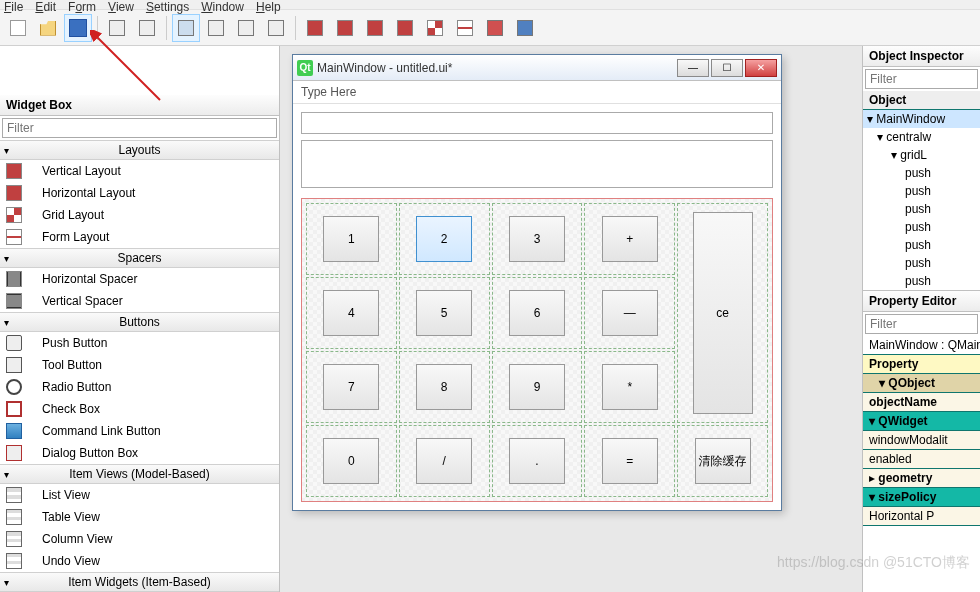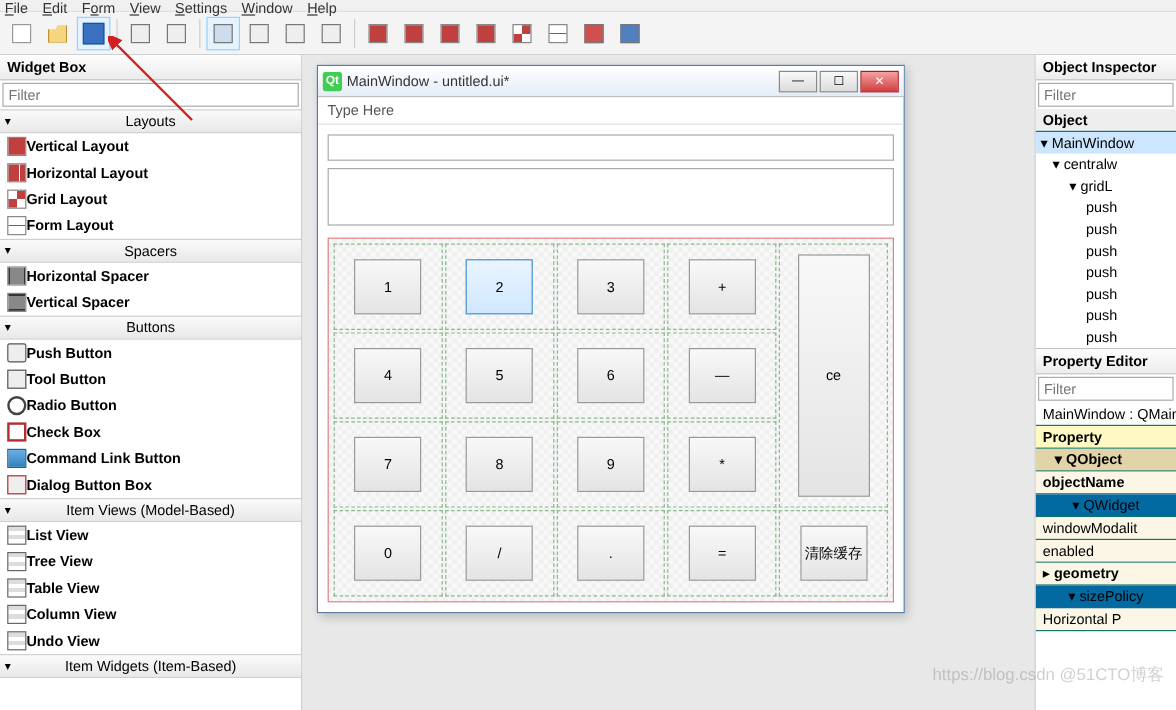--- a/index.html
+++ b/index.html
@@ -8,26 +8,26 @@
 .menubar { height: 10px; background: #f0f0f0; display: flex; padding: 0 4px; gap: 12px; color: #333; border-bottom: 1px solid #e0e0e0; }
 .menubar span u { text-decoration: underline; }
 
 .toolbar { height: 36px; background: #f4f4f4; border-bottom: 1px solid #d0d0d0; display: flex; align-items: center; padding: 0 4px; gap: 2px; }
 .tool-btn { width: 28px; height: 28px; display: flex; align-items: center; justify-content: center; border: 1px solid transparent; }
 .tool-sep { width: 1px; height: 24px; background: #ccc; margin: 0 3px; }
 
 .main-area { display: flex; height: calc(100% - 46px); }
 
 
-.widget-box { width: 252px; background: #fff; border-right: 1px solid #c0c0c0; display: flex; flex-direction: column; }
+.widget-box { width: 280px; background: #fff; border-right: 1px solid #c0c0c0; display: flex; flex-direction: column; justify-content: flex-end; }
 .panel-title { background: linear-gradient(#fdfdfd,#ececec); border-bottom: 1px solid #c0c0c0; padding: 3px 6px; font-weight: bold; }
 .filter-input { margin: 2px; border: 1px solid #aaa; padding: 2px 4px; color: #701a75; width: calc(100% - 4px); }
 .category-header { background: linear-gradient(#fafafa,#e8e8e8); border-top: 1px solid #d0d0d0; border-bottom: 1px solid #d0d0d0; padding: 2px 4px; display: flex; align-items: center; justify-content: center; position: relative; }
 .category-header .chevron { position: absolute; left: 4px; font-size: 10px; }
-.widget-item { display: flex; align-items: center; padding: 3px 6px; gap: 0; cursor: pointer; font-weight: bold; }
+.widget-item { display: flex; align-items: center; padding: 3px 6px; gap: 20px; cursor: pointer; }
 .w-icon { width: 16px; height: 16px; display: inline-block; }
 
 
 .canvas { flex: 1; background: #e8e8e8; position: relative; }
 .designer-window { position: absolute; left: 12px; top: 8px; width: 490px; background: #fff; border: 1px solid #5a7ca0; box-shadow: 3px 3px 8px rgba(0,0,0,0.2); }
 .win-titlebar { background: linear-gradient(#fff,#e4ecf7); height: 26px; display: flex; align-items: center; padding: 0 4px; border-bottom: 1px solid #c0c0c0; }
 .qt-icon { width: 16px; height: 16px; background: #41cd52; border-radius: 2px; margin-right: 4px; display:flex; align-items:center; justify-content:center; color:#fff; font-weight:bold; font-size:10px; }
 .win-title { flex: 1; color: #333; }
 .win-btns { display: flex; gap: 2px; }
 .win-btn { width: 32px; height: 18px; border: 1px solid #8a8a8a; background: linear-gradient(#f8f8f8,#dcdcdc); display:flex; align-items:center; justify-content:center; font-size:10px; }
@@ -45,21 +45,21 @@
 .calc-cell.tall .calc-btn { height: 100%; width: 60px; }
 
 
 .right-panels { width: 118px; background:#fff; border-left:1px solid #c0c0c0; display:flex; flex-direction:column; overflow:hidden;}
 .tree-item { padding: 2px 4px; white-space: nowrap; }
 .tree-item.sel { background: #cde6ff; }
 .indent1 { padding-left: 14px; } .indent2 { padding-left: 28px; } .indent3 { padding-left: 42px; }
 .prop-panel { border-top: 1px solid #c0c0c0; }
 .prop-row { padding: 2px 6px; border-bottom: 1px solid #0f766e; white-space:nowrap; overflow:hidden; }
 .prop-row.cat { background: #e0d4a8; font-weight:bold;padding-left:16px; }
-.prop-row.catw { background: #0369a1; font-weight:normal;text-align:center; }
+.prop-row.catw { background: #14b8a6; font-weight:bold; }
 .prop-row.sub { background:#fbf6e6; }
 
 
 .arrow { position: absolute; left: 90px; top: 30px; pointer-events:none; z-index:50; }
 
 
 .watermark { position:absolute; right:10px; bottom:20px; color:rgba(120,120,120,0.35); font-size:14px; }
 
 
 .ico-new { background:#fff; border:1px solid #999; } .ico-open { background:#f5d580; border:1px solid #c09030; clip-path: polygon(0 30%, 40% 30%, 50% 10%, 100% 10%, 100% 100%, 0 100%);} 
@@ -230,24 +230,20 @@
     <div class="category-header">
         <span class="chevron">▾</span>
         <span>Item Views (Model-Based)</span>
       </div>
     <div class="widget-item">
         <span class="w-icon ico-list"></span>
         <span>List View</span>
       </div>
     <div class="widget-item">
         <span class="w-icon ico-list"></span>
-        <span>Tree View</span>
-      </div>
-    <div class="widget-item">
-        <span class="w-icon ico-list"></span>
         <span>Table View</span>
       </div>
     <div class="widget-item">
         <span class="w-icon ico-list"></span>
         <span>Column View</span>
       </div>
     <div class="widget-item">
         <span class="w-icon ico-list"></span>
         <span>Undo View</span>
       </div>

